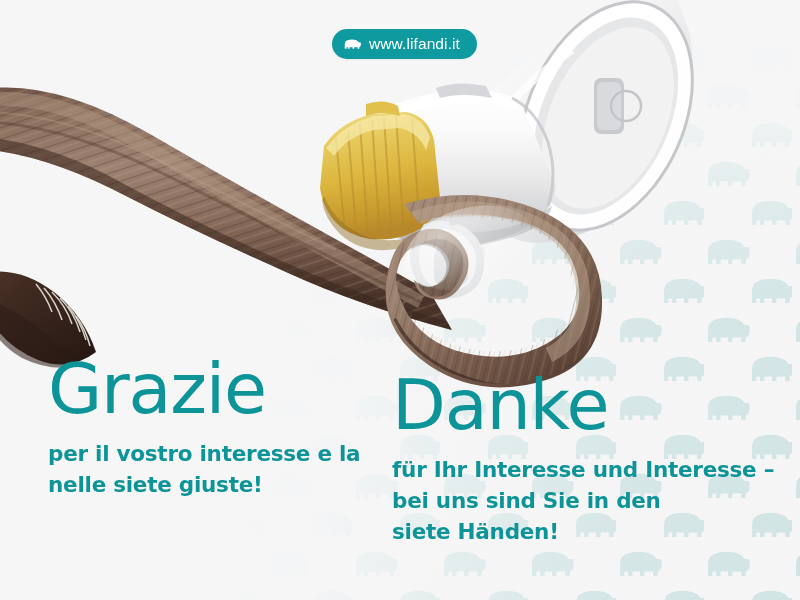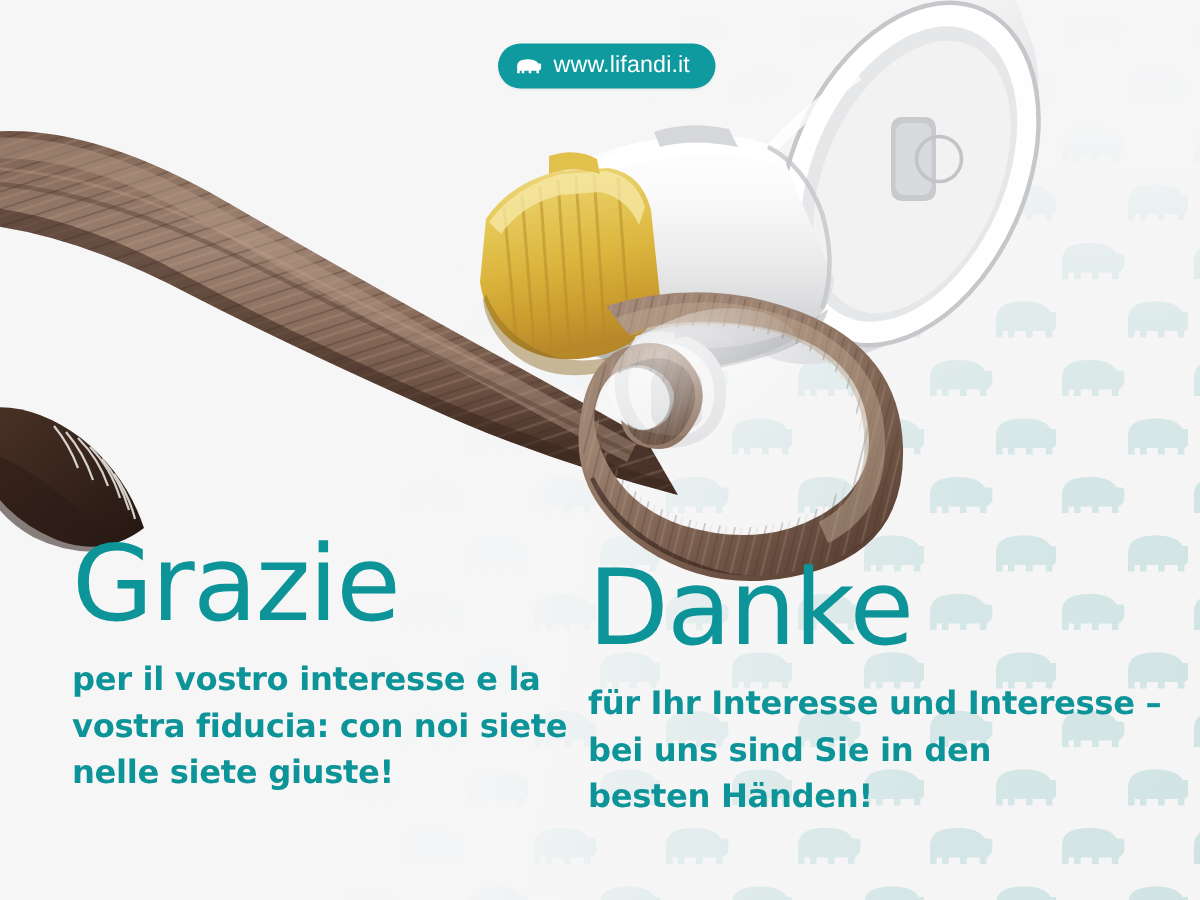--- a/index.html
+++ b/index.html
@@ -303,28 +303,27 @@
     </span>
     <span class="url">www.lifandi.it</span>
   </div>
 
   <div id="copy">
 
     <div class="col it">
       <div class="head">Grazie</div>
       <div class="body">
         <span class="ln">per il vostro interesse e la</span>
-        <span class="ln">vostra fiducia: con noi siete</span>
         <span class="ln">nelle siete giuste!</span>
       </div>
     </div>
 
     <div class="col de">
       <div class="head">Danke</div>
       <div class="body">
         <span class="ln">für Ihr Interesse und Interesse –</span>
         <span class="ln">bei uns sind Sie in den</span>
-        <span class="ln">besten Händen!</span>
+        <span class="ln">siete Händen!</span>
       </div>
     </div>
 
   </div>
 </div>
 
 </body></html>

